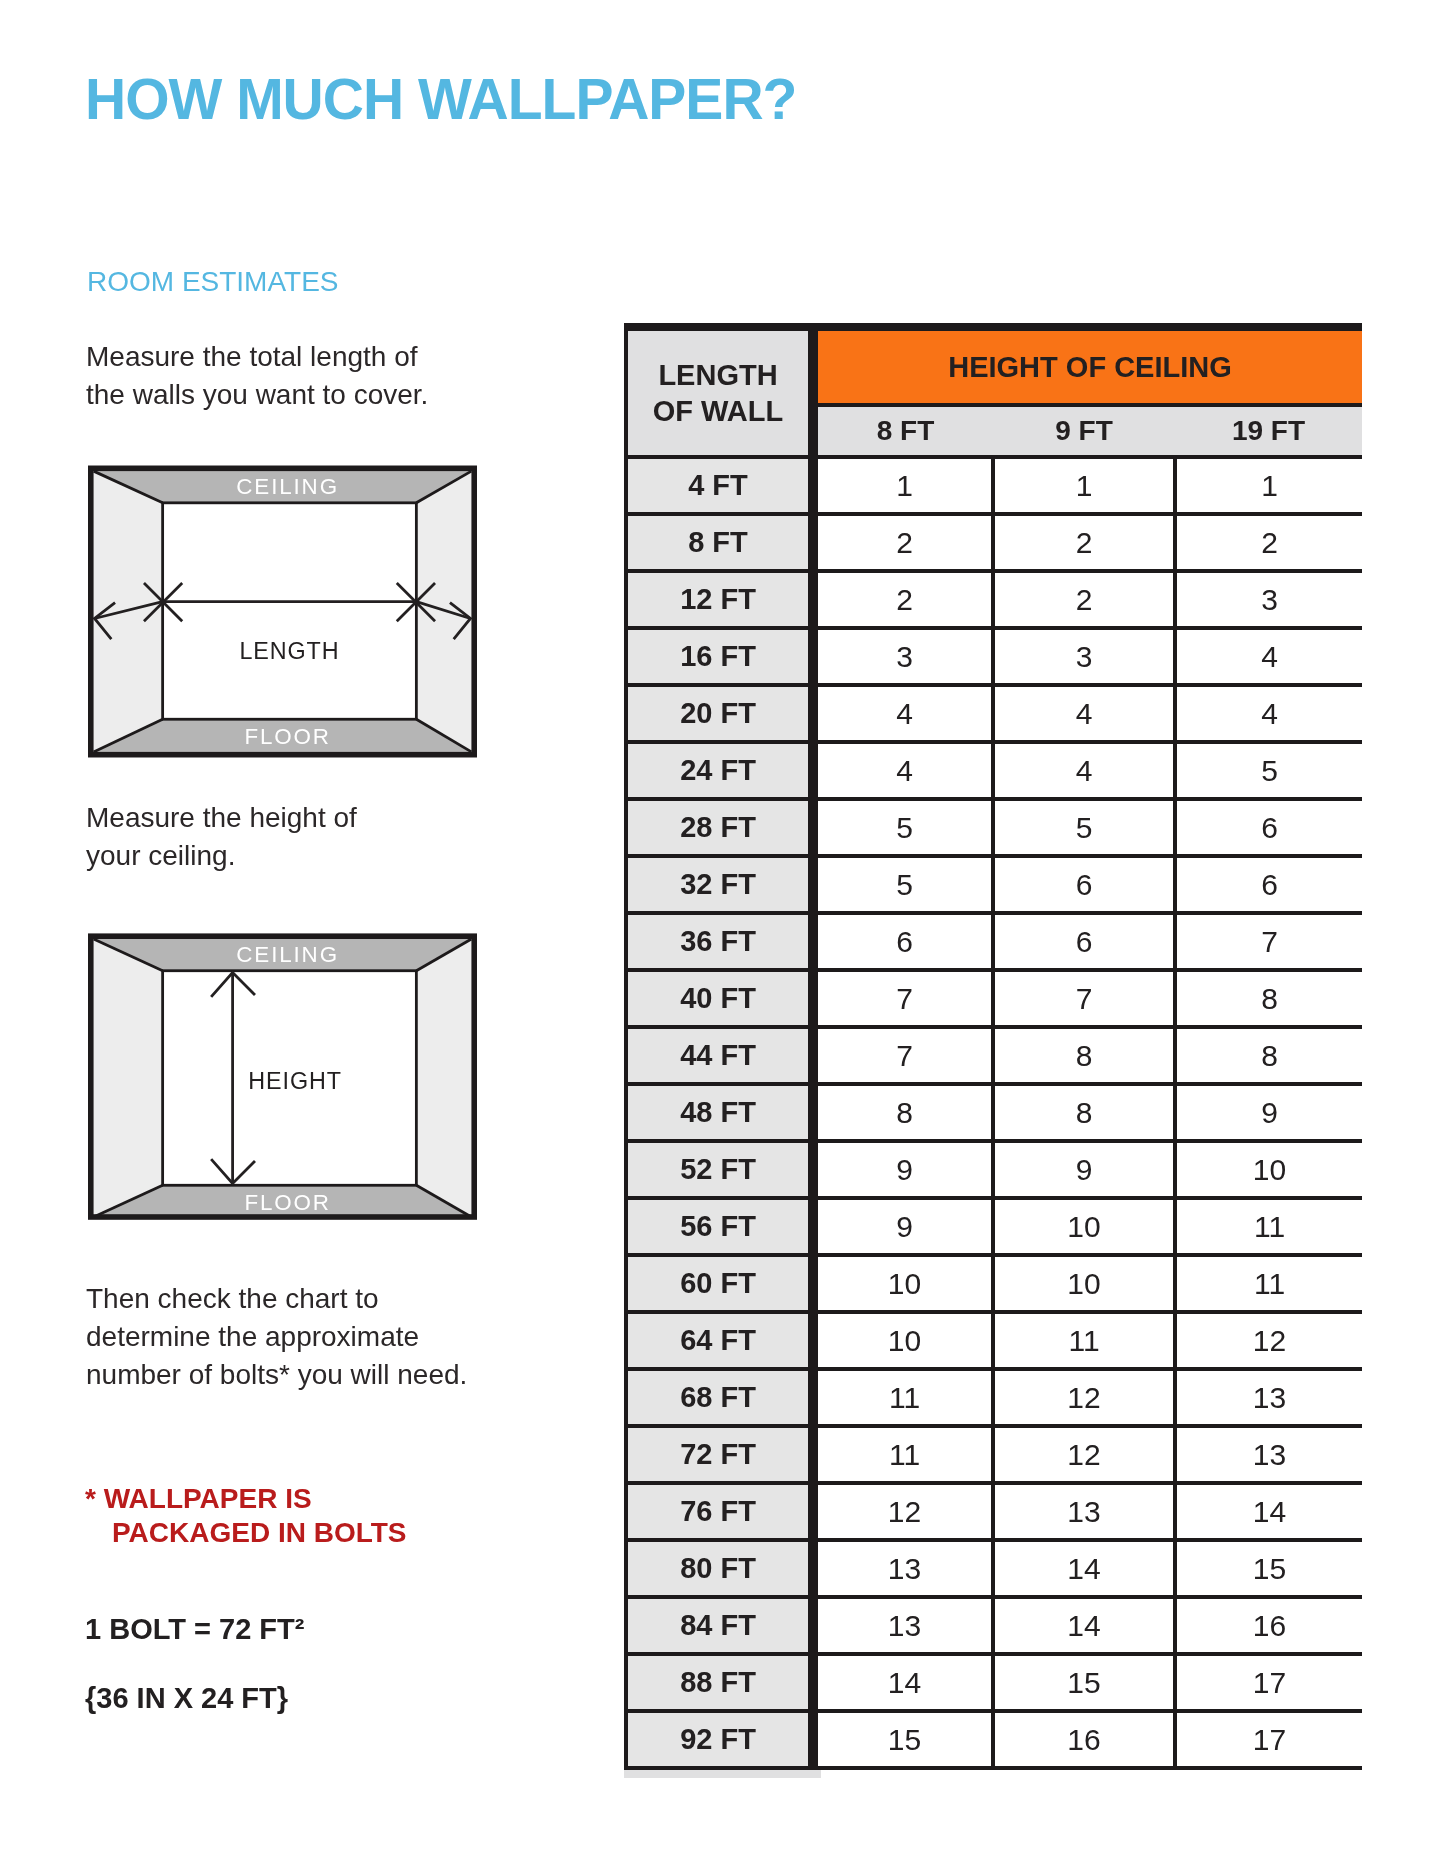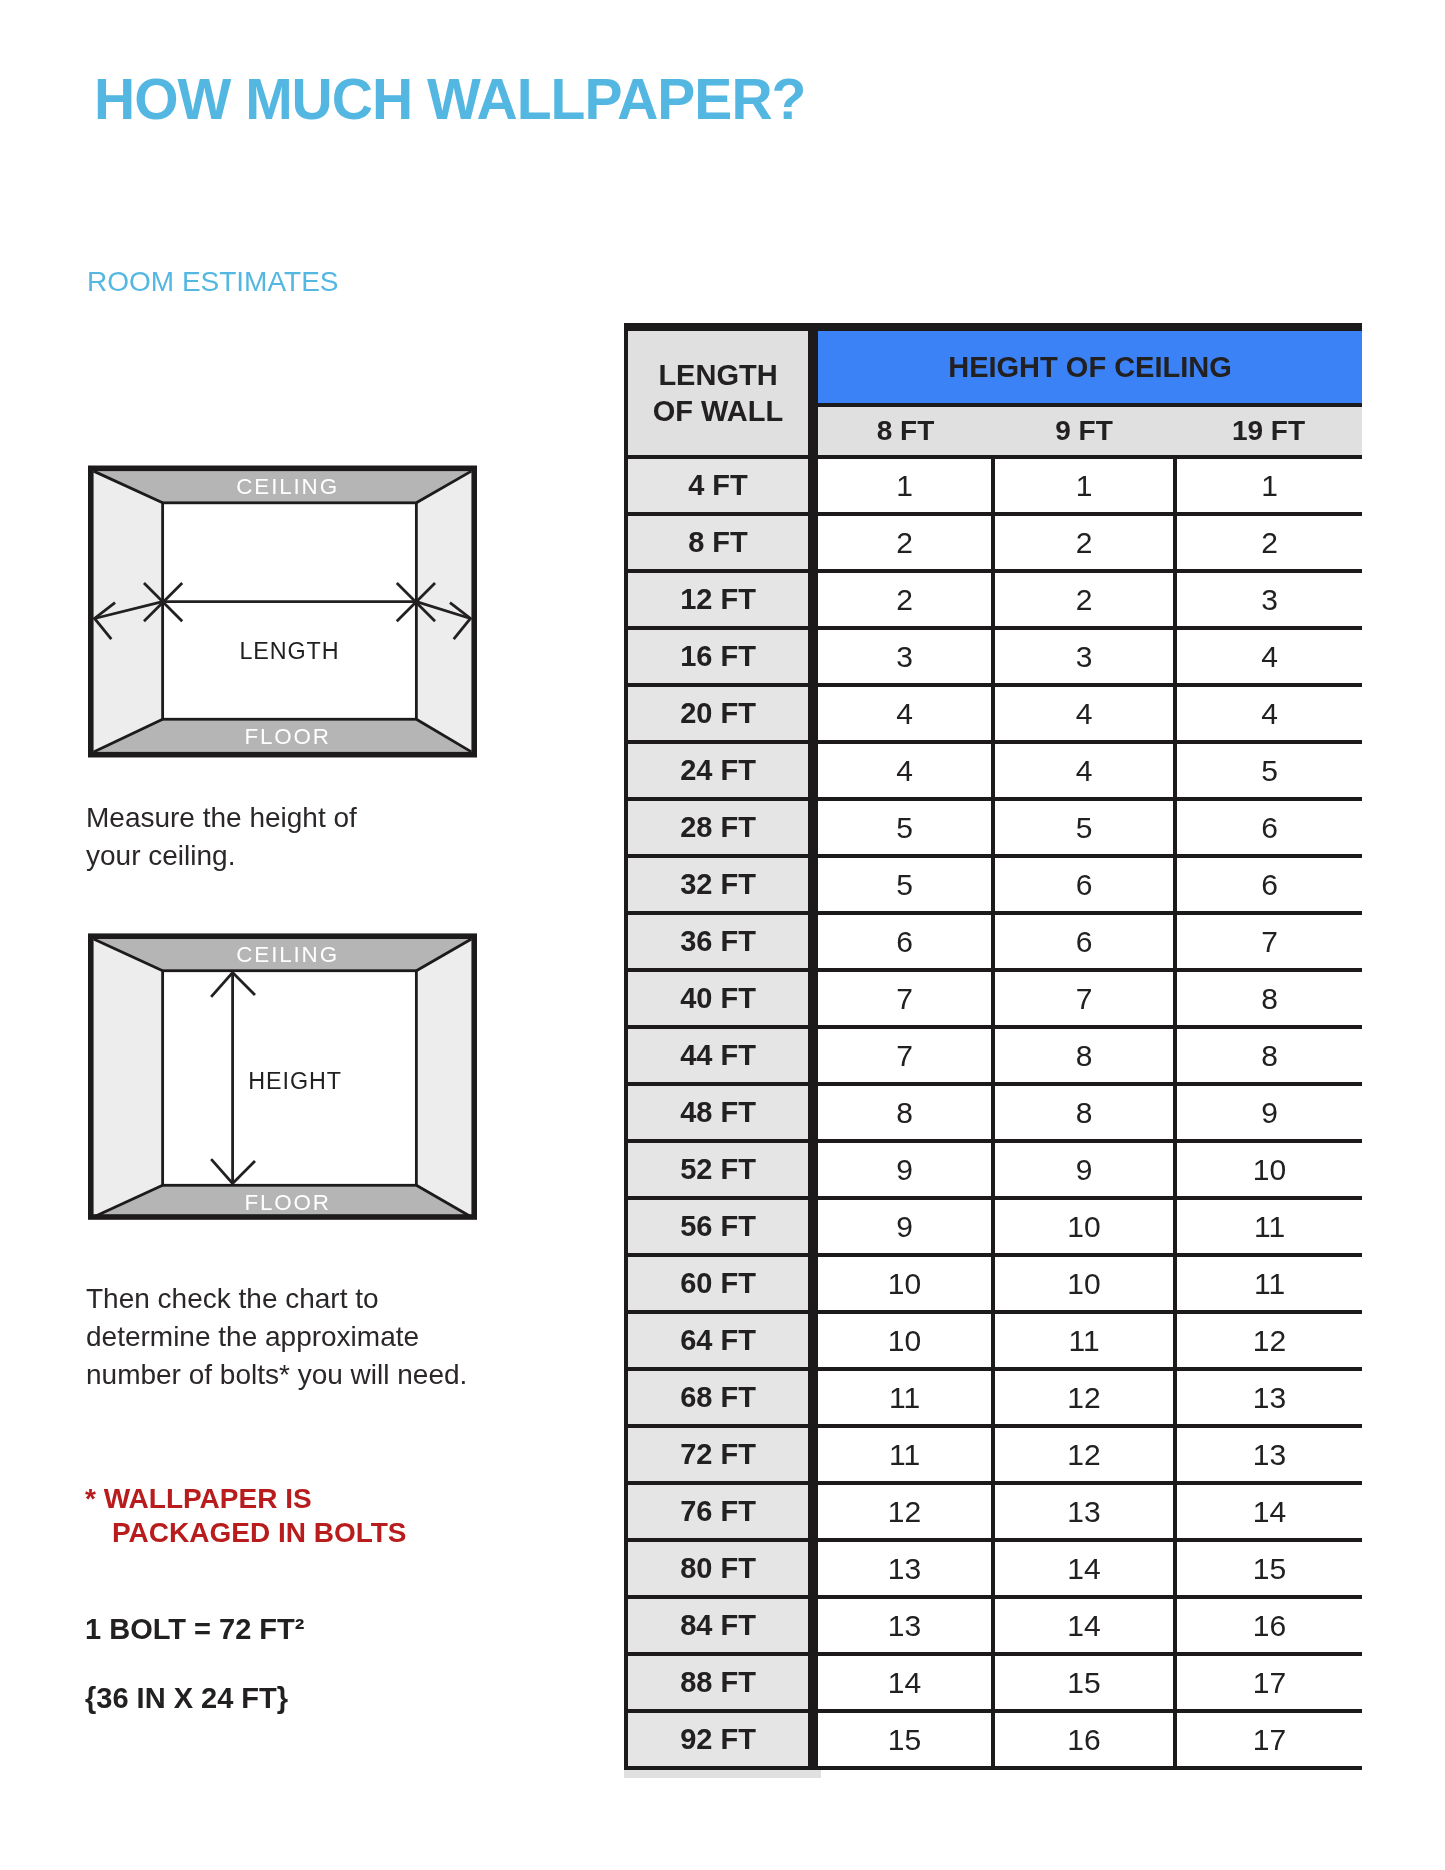--- a/index.html
+++ b/index.html
@@ -5,21 +5,20 @@
   * { margin:0; padding:0; box-sizing:border-box; }
   body { background:#ffffff; }
   .page {
     position:relative; width:1445px; height:1870px; background:#ffffff;
     font-family:"Liberation Sans", sans-serif; color:#262223; overflow:hidden;
   }
   .page-title {
     position:absolute; left:85px; top:66px;
     font-size:57px; font-weight:bold; letter-spacing:-1px; color:#54b7e1;
     white-space:nowrap;
-    margin-left:9px;
   }
   .section-heading {
     position:absolute; font-size:28px; font-weight:normal; color:#54b7e1;
     white-space:nowrap;
   }
   #room-heading { left:87px; top:266px; }
   #table-heading { left:624px; top:266px; width:736px; text-align:center; }
   .body-text {
     position:absolute; left:86px; font-size:28px; line-height:1.36;
     white-space:pre-line; color:#2b2728;
@@ -51,21 +50,21 @@
     border-top:8px solid #1d1a1b;
   }
   table.bolt th, table.bolt td { vertical-align:middle; text-align:center; color:#232021; }
   th.label-head {
     background:#e0e0e1; font-size:29px; font-weight:bold; white-space:pre-line;
     line-height:1.25;
     border-left:4px solid #1d1a1b; border-right:10px solid #1d1a1b;
     border-bottom:4px solid #1d1a1b;
   }
   th.group-head {
-    background:#3b82f6; font-size:29px; font-weight:bold;
+    background:#f97316; font-size:29px; font-weight:bold;
     border-bottom:4px solid #1d1a1b; border-left:0; border-right:0;
   }
   th.sub-head {
     background:#e0e0e1; font-size:28px; font-weight:bold;
     border-left:0; border-right:0; border-bottom:4px solid #1d1a1b;
   }
   thead tr.r1 { height:78px; }
   thead tr.r2 { height:52px; }
   tbody tr { height:57px; }
   th.row-label {
@@ -83,20 +82,22 @@
 </style>
 </head>
 <body>
 
 <div class="page">
 
   <h1 class="page-title">HOW MUCH WALLPAPER?</h1>
 
   <div class="section-heading" id="room-heading">ROOM ESTIMATES</div>
 
+  <div class="body-text" id="text-length">Measure the total length of
+the walls you want to cover.</div>
 
   <div class="diagram" id="diagram-length">
     <svg viewBox="0 0 417 313">
       <polygon points="6,6 411,6 352,40 80,40" fill="#b5b5b5"></polygon>
       <polygon points="6,307 80,272 352,272 411,307" fill="#b5b5b5"></polygon>
       <polygon points="6,6 80,40 80,272 6,307" fill="#ededed"></polygon>
       <polygon points="411,6 352,40 352,272 411,307" fill="#ededed"></polygon>
       <rect x="80" y="40" width="272" height="232" fill="#ffffff" stroke="#1d1a1b" stroke-width="3"></rect>
       <g stroke="#1d1a1b" stroke-width="3">
         <line x1="6" y1="6" x2="80" y2="40"></line>

